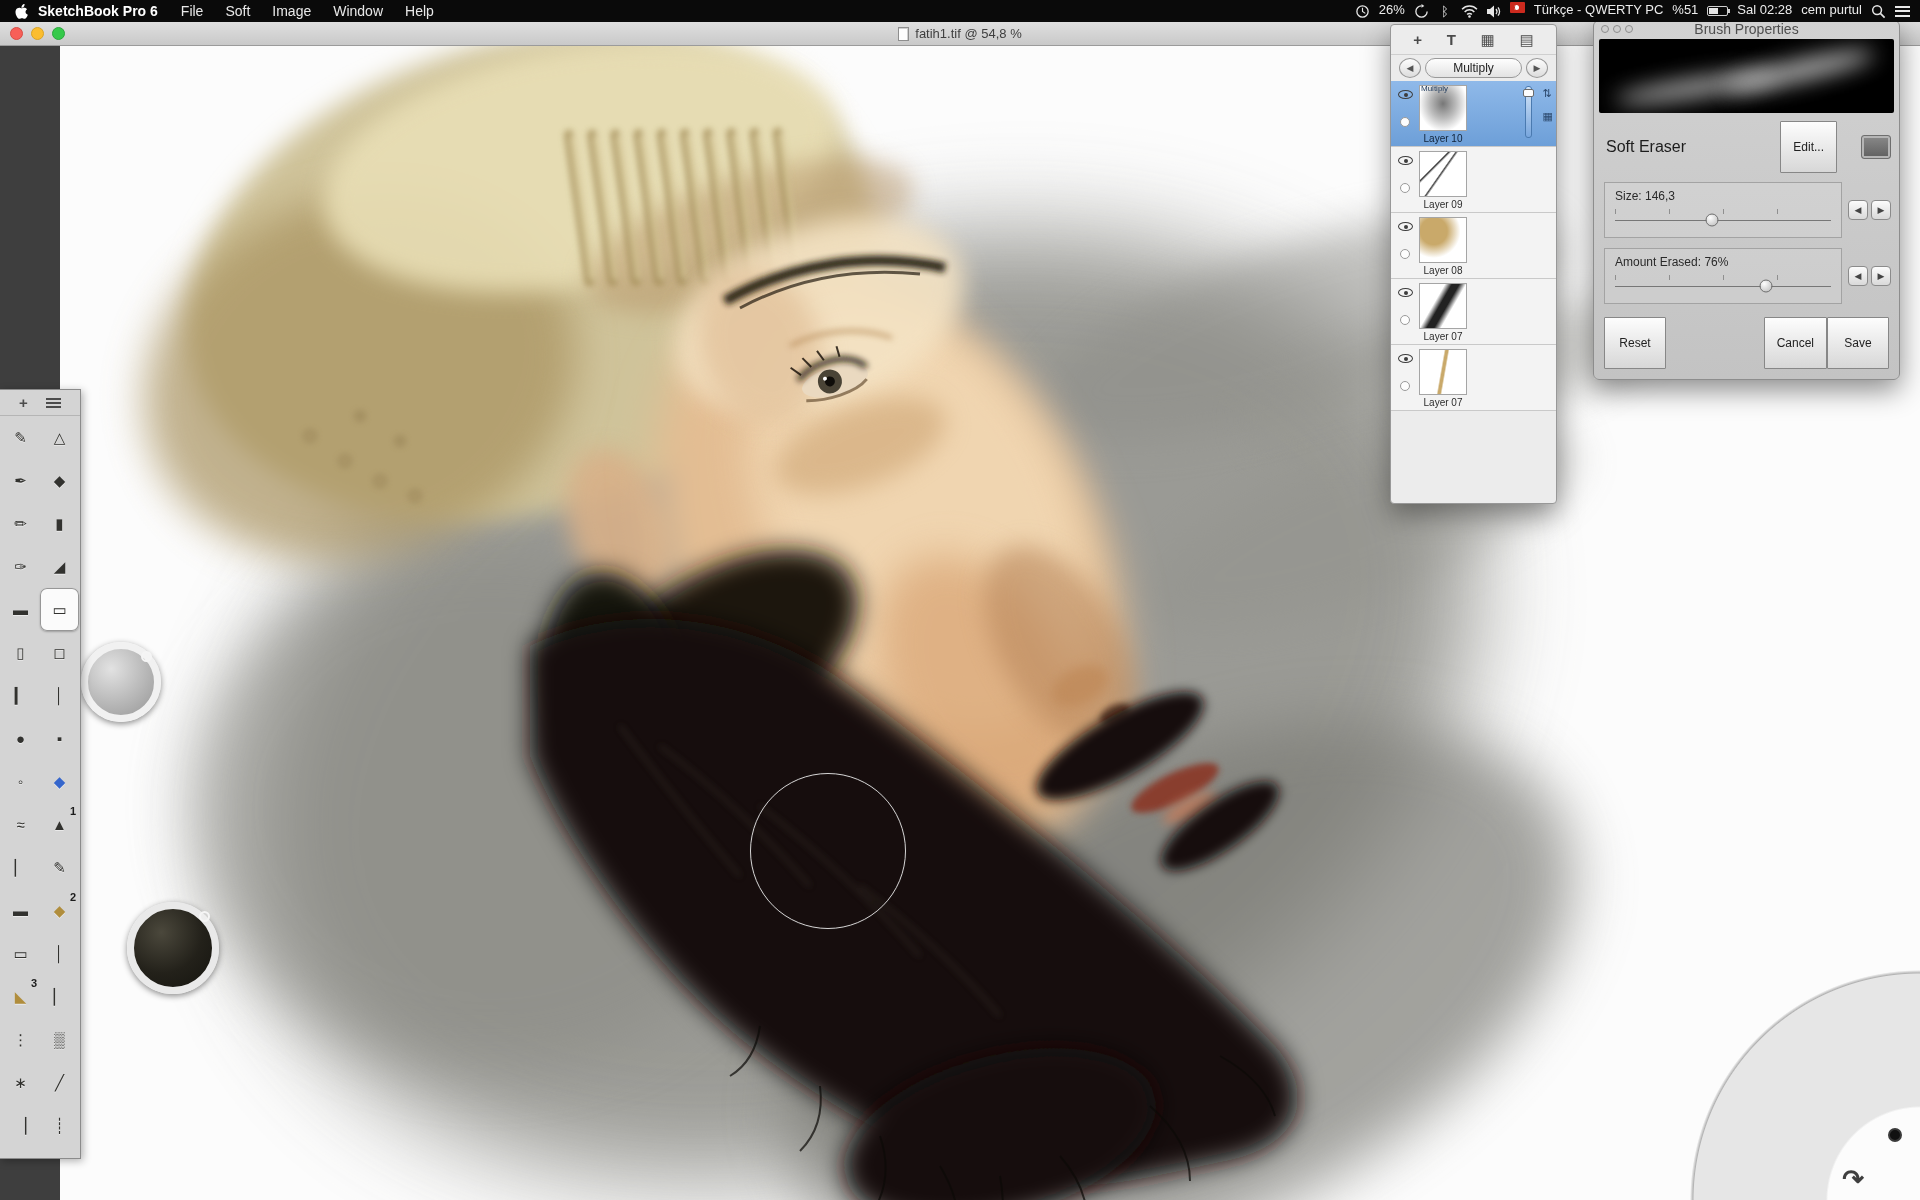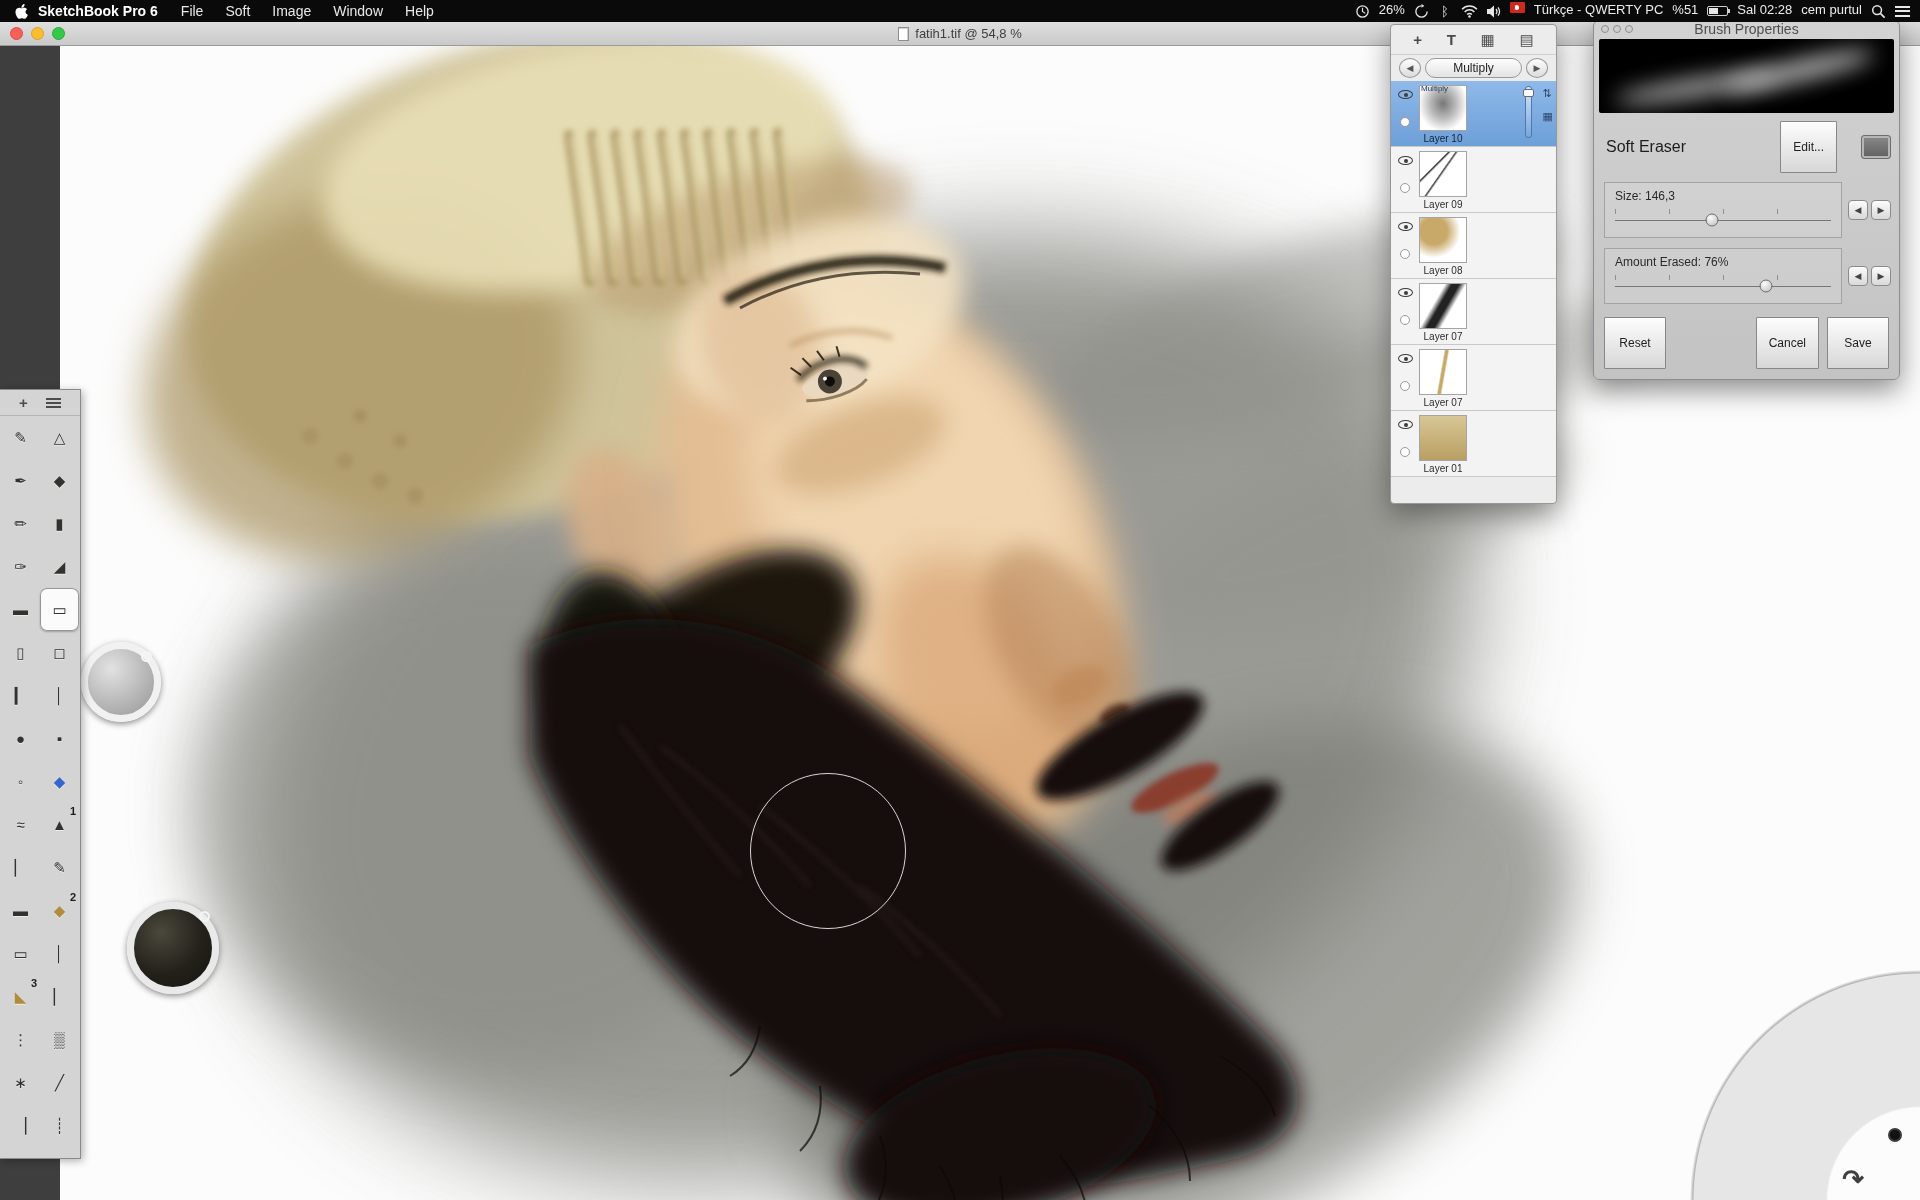--- a/index.html
+++ b/index.html
@@ -131,21 +131,21 @@
     background:repeating-linear-gradient(90deg,#8f8f8f 0,#8f8f8f 1px,transparent 1px,transparent 25%)}
   .strack{position:absolute;left:0;right:0;top:11px;height:1px;background:#777}
   .sthumb{position:absolute;top:11px;width:13px;height:13px;border-radius:50%;cursor:pointer;
     background:radial-gradient(circle at 35% 30%,#fefefe,#b9b9b9);border:1px solid #6f6f6f;
     transform:translate(-50%,-50%)}
   .steppers{display:flex;gap:3px}
   .stepper{width:20px;height:20px;border:1px solid #8b8b8b;border-radius:4px;cursor:pointer;
     background:linear-gradient(#fcfcfc,#d9d9d9);font-size:9px;color:#444;text-align:center;line-height:18px}
   .bp-buttons{display:flex;align-items:center;padding:8px 10px 0;margin-top:auto;margin-bottom:10px}
   .bp-buttons .spacer{flex:1}
-  .bp-buttons .btn{min-width:62px;text-align:center;margin-left:8px}
+  .bp-buttons .btn{min-width:62px;text-align:center;}
   .bp-buttons .btn:first-child{margin-left:0}
 
   
   .lagoon{position:fixed;right:0;bottom:0;width:240px;height:240px;z-index:45;pointer-events:none}
   .lagoon-ring{position:absolute;right:-230px;bottom:-230px;width:460px;height:460px;border-radius:50%;
     background:radial-gradient(circle,rgba(0,0,0,0) 0 92px,#e6e6e6 94px 226px,#b3b3b3 227px,rgba(0,0,0,0) 230px)}
   .lg{position:fixed;pointer-events:auto;cursor:pointer}
   .lg-stack{width:22px;height:18px;position:relative}
   .lg-stack i{position:absolute;left:0;width:18px;height:12px;border:1.5px solid #3f3f3f;background:#f2f2f2;display:block}
   .lg-stack i:nth-child(1){top:5px;left:3px}
@@ -561,26 +561,20 @@
         <span class="dot-toggle"></span>
         <div class="thumb"></div>
         <div class="lname">Layer 07</div>
       </div>
       <div class="layer-row">
         <span class="eye"></span>
         <span class="dot-toggle"></span>
         <div class="thumb"></div>
         <div class="lname">Layer 07</div>
       </div>
-      <div class="layer-row">
-        <span class="eye"></span>
-        <span class="dot-toggle"></span>
-        <div class="thumb"></div>
-        <div class="lname">Layer 01</div>
-      </div>
     </div>
 </div>
 
 <div class="brush-panel">
   <div class="bp-titlebar">
     <span class="bp-dots">
       <span class="bp-dot"></span>
       <span class="bp-dot"></span>
       <span class="bp-dot"></span>
     </span>

